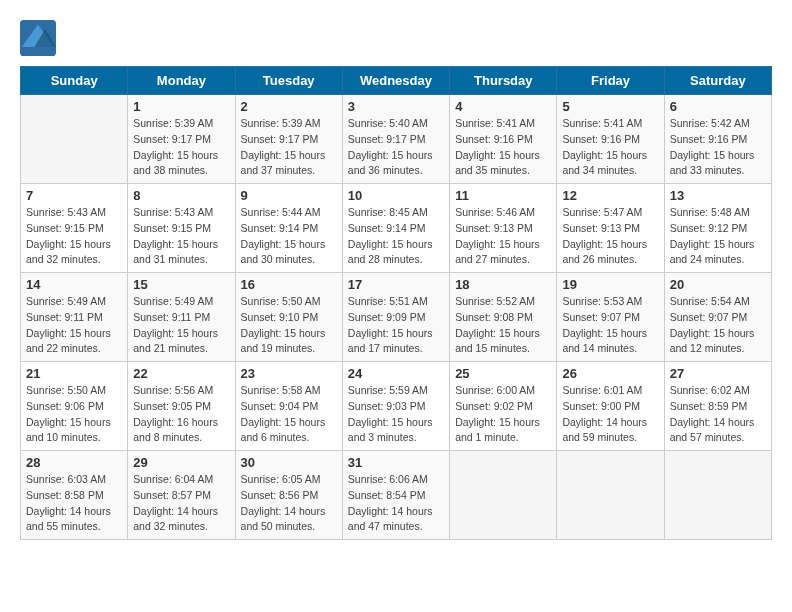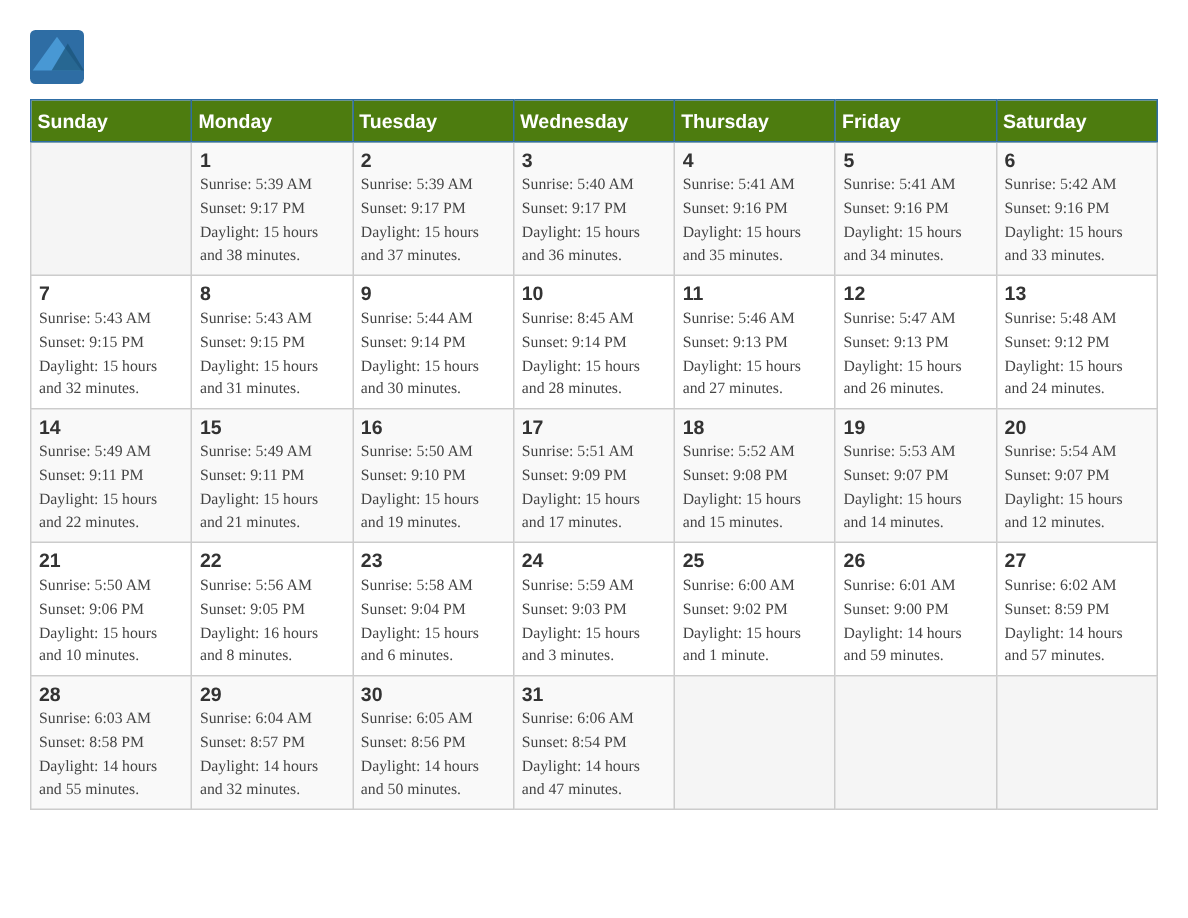--- a/index.html
+++ b/index.html
@@ -43,24 +43,24 @@
       font-size: 16px;
       color: #555;
       font-weight: bold;
     }
     .calendar-table {
       width: 100%;
       border-collapse: collapse;
       font-size: 11px;
     }
     .calendar-table th {
-      background-color: #4d7c0f;
+      background-color: #0369a1;
       color: #fff;
       padding: 6px 4px;
-      text-align: left;
+      text-align: center;
       font-size: 13px;
       border: 1px solid #2e6da4;
     }
     .calendar-table td {
       border: 1px solid #ccc;
       padding: 4px 5px;
       vertical-align: top;
       height: 80px;
       width: 105px;
       background: #fff;
@@ -75,21 +75,20 @@
       font-size: 13px;
       font-weight: bold;
       color: #333;
       display: block;
       margin-bottom: 2px;
     }
     .day-info {
       color: #444;
       line-height: 1.5;
       font-size: 10.5px;
-      font-family: Liberation Serif, serif;
     }
     .empty-cell {
       background: #f5f5f5 !important;
     }
   </style>
 </head>
 <body>
 
 <div>
   <div class="header-section">

